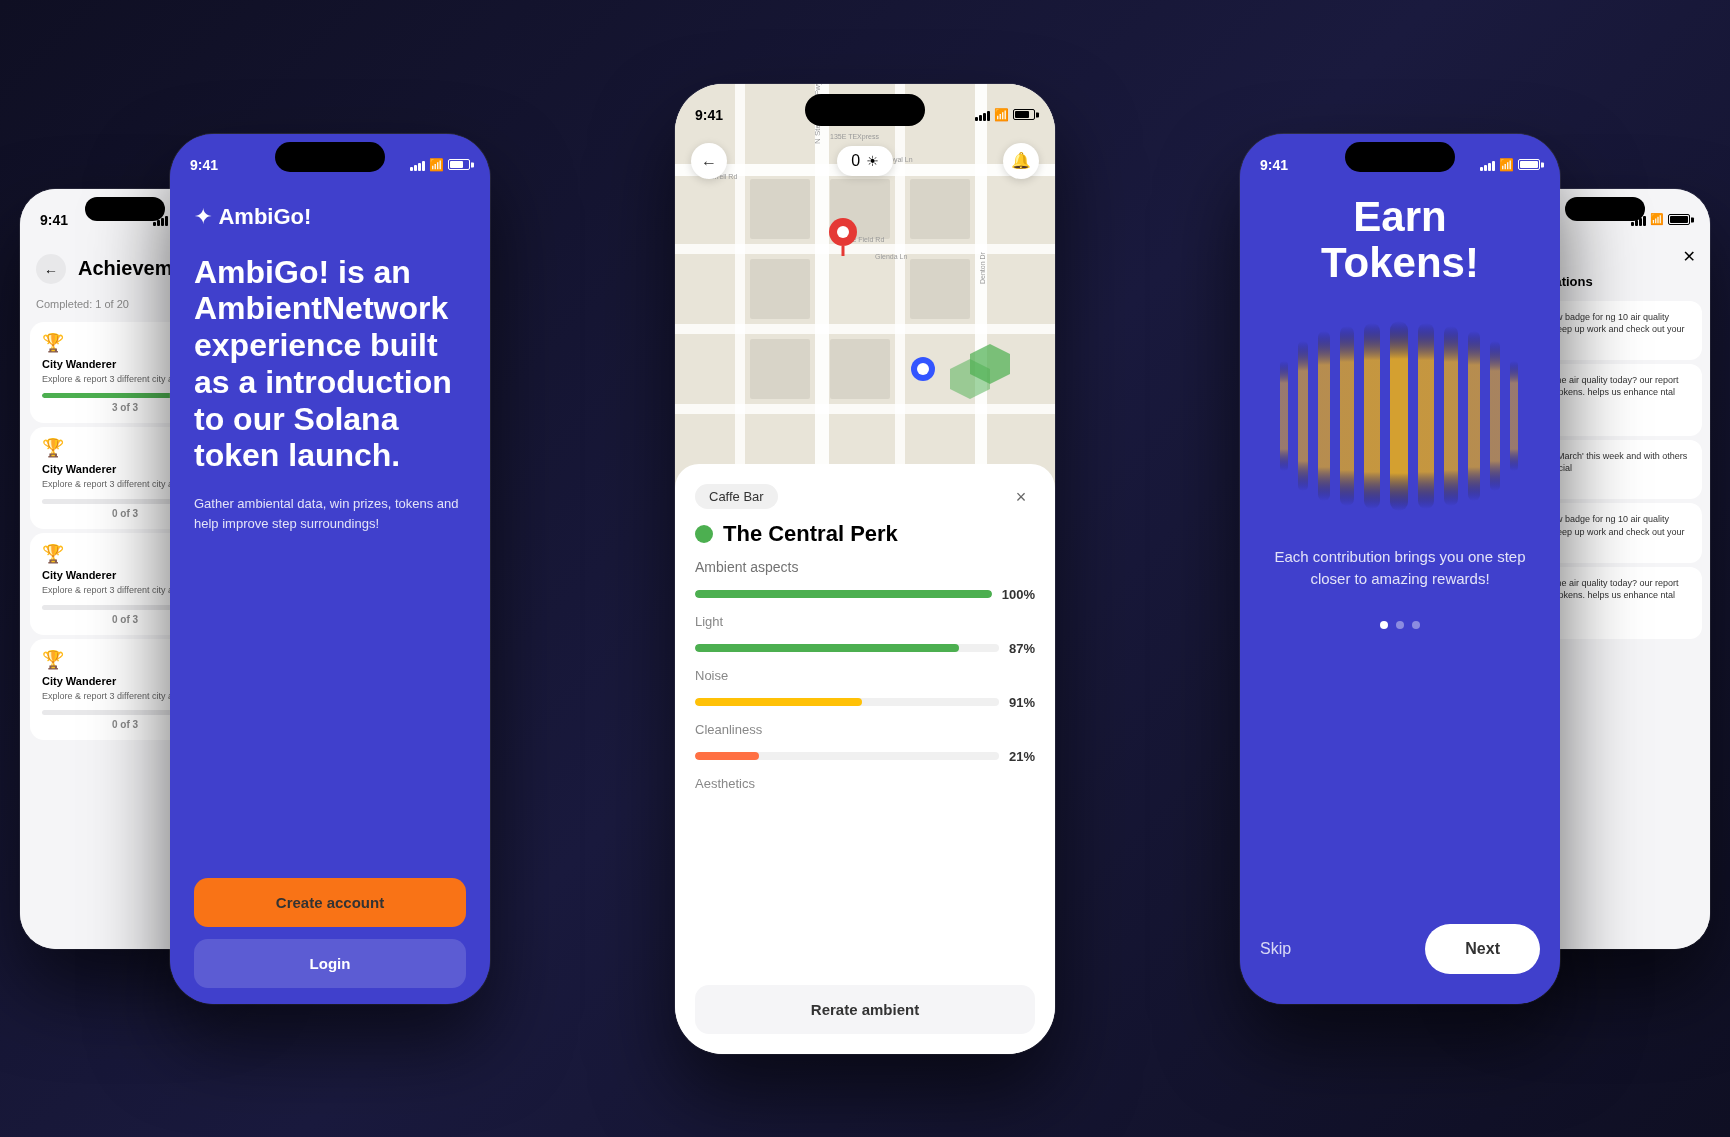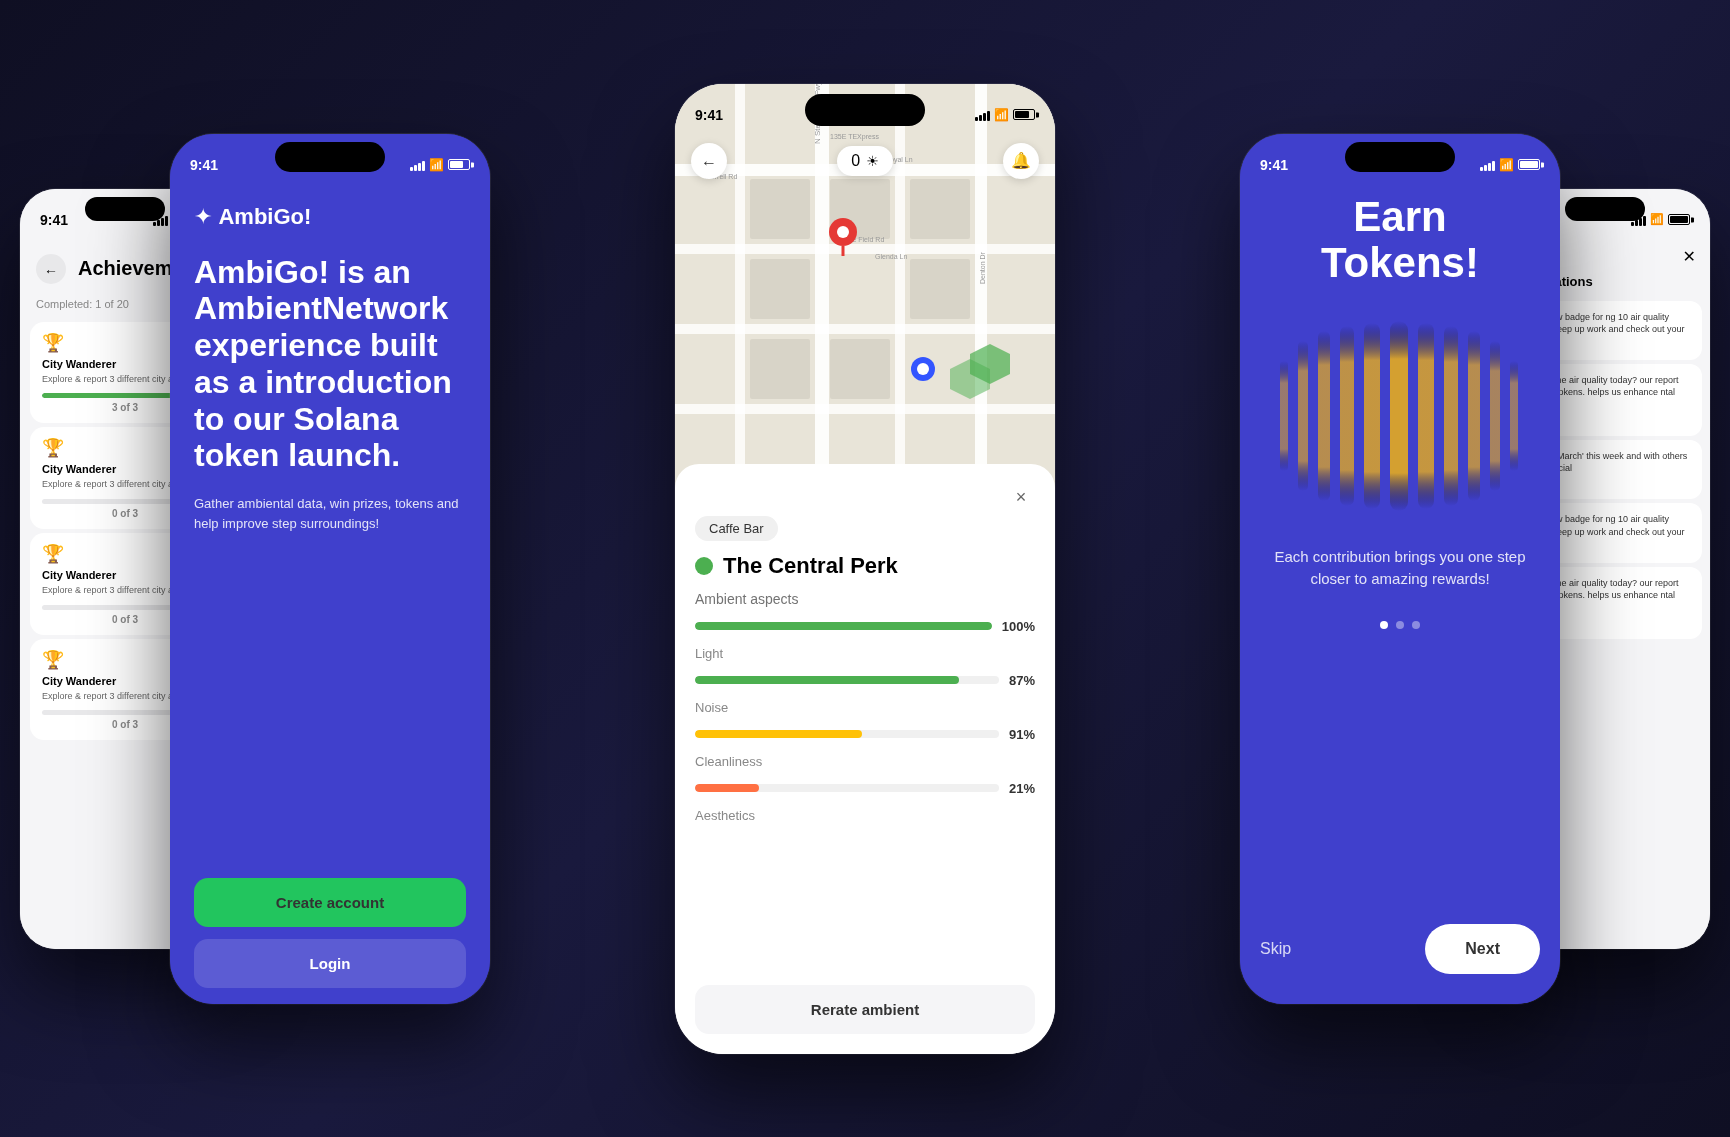--- a/index.html
+++ b/index.html
@@ -250,21 +250,21 @@
 
     .ambigo-subtext {
       font-size: 13px;
       color: rgba(255,255,255,0.85);
       line-height: 1.5;
       margin-bottom: 32px;
       flex: 1;
     }
 
     .btn-white {
-      background: #22c55e;
+      background: #f97316;
       color: #333;
       border: none;
       border-radius: 14px;
       padding: 16px;
       font-size: 15px;
       font-weight: 700;
       text-align: center;
       margin-bottom: 12px;
       cursor: pointer;
     }
@@ -383,21 +383,20 @@
     .caffe-tag {
       display: inline-flex;
       align-items: center;
       background: #f0f0f0;
       border-radius: 20px;
       padding: 5px 14px;
       font-size: 13px;
       font-weight: 500;
       color: #333;
       width: fit-content;
-      margin-top: 32px;
     }
 
     .bottom-sheet-close {
       position: absolute;
       top: 20px;
       right: 20px;
       width: 28px;
       height: 28px;
       display: flex;
       align-items: center;

